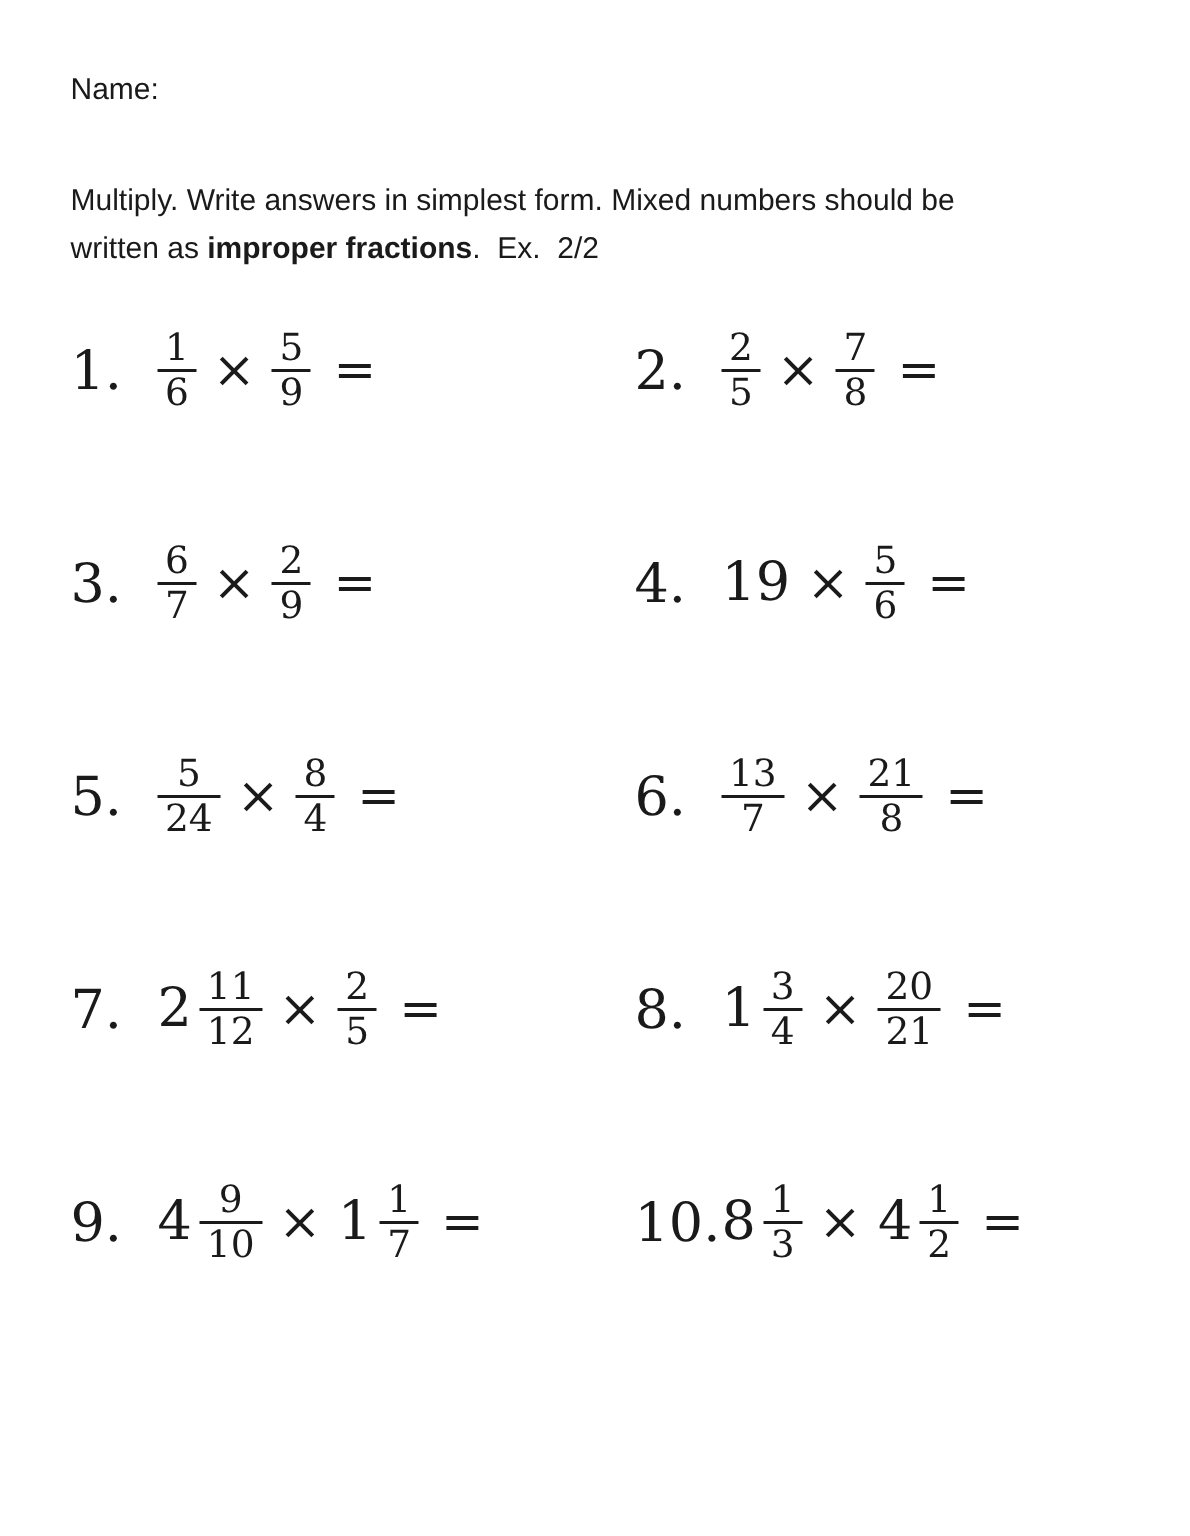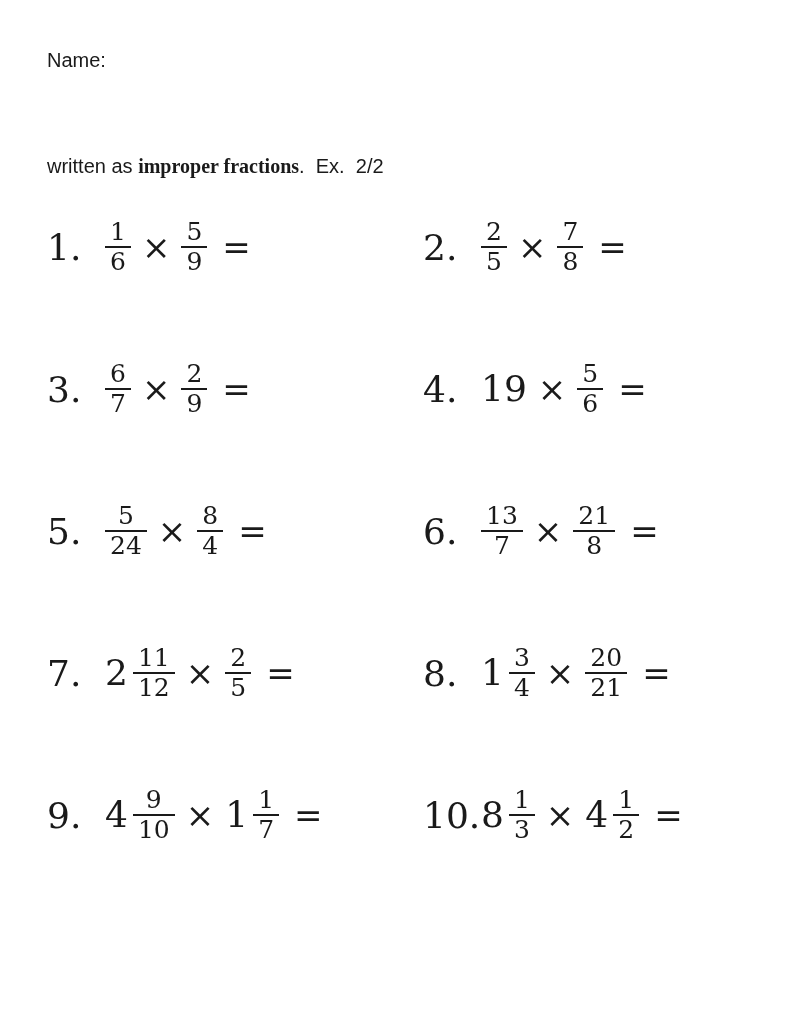--- a/index.html
+++ b/index.html
@@ -21,21 +21,21 @@
   }
   .title {
     font-size: 20px; line-height: 24px;
     margin-top: 19px;
   }
   .instructions {
     margin: 46px 0 0 0;
     font-size: 20px; line-height: 32px;
     white-space: pre-wrap;
   }
-  .instructions b { font-weight: bold; font-family: Liberation Serif, serif; }
+  .instructions b { font-weight: bold; }
 
   .problems {
     display: grid;
     grid-template-columns: 376px auto;
     grid-auto-rows: 64px;
     row-gap: 78px;
     margin-top: 33px;
     font-family: "DejaVu Serif", "Liberation Serif", serif;
   }
   .problem { display: flex; align-items: center; }
@@ -64,21 +64,21 @@
     align-self: stretch;
     height: 2.5px;
     background: #1a1a1a;
   }
 </style>
 </head>
 <body>
 
 <div class="page">
   <div class="name-line">Name:</div>
-  <p class="instructions"><br><span>written as </span><b>improper fractions</b><span>.  Ex.  2/2</span></p>
+  <p class="instructions"><span>Multiply. Write answers in simplest form. Mixed numbers should be</span><br><span>written as </span><b>improper fractions</b><span>.  Ex.  2/2</span></p>
   <div class="problems" id="problems">
       <div class="problem">
         <span class="prob-num">1.</span>
         <span class="expr">
           <span class="frac">
             <span class="fnum">1</span>
             <span class="fbar"></span>
             <span class="fden">6</span>
           </span>
           <span class="op">×</span>

